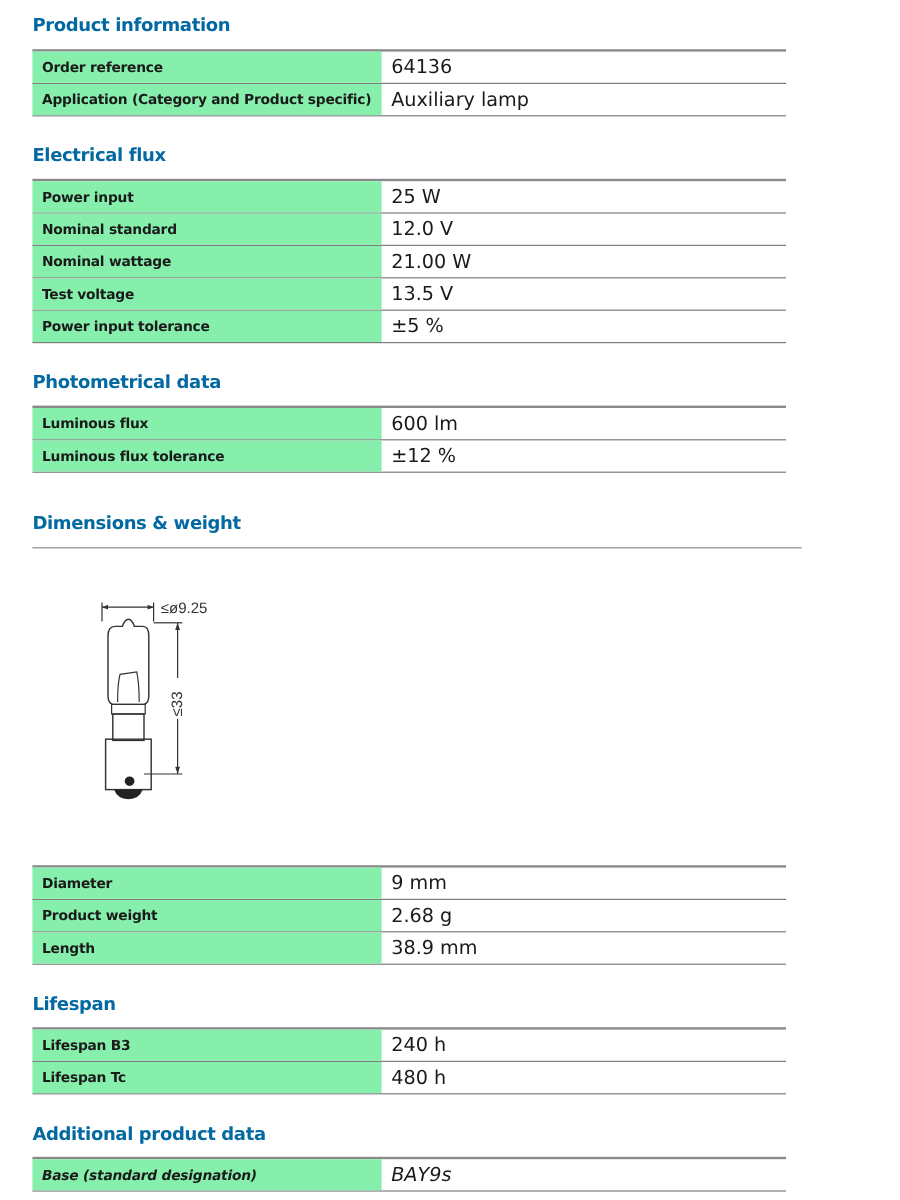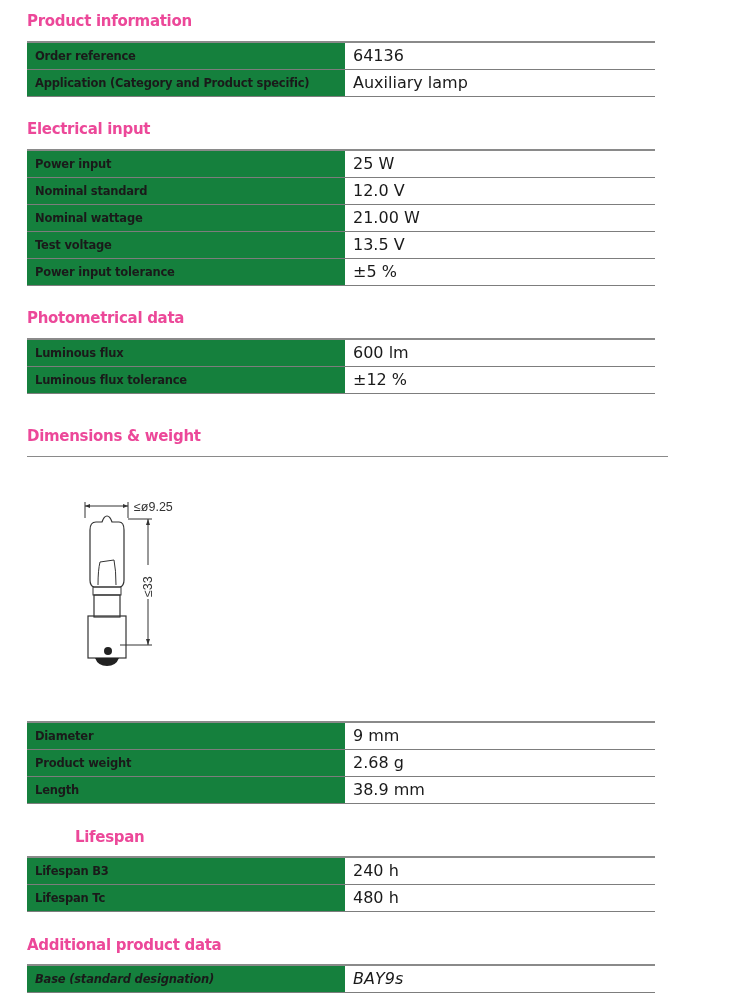--- a/index.html
+++ b/index.html
@@ -15,37 +15,37 @@
       font-family: "DejaVu Sans", "Liberation Sans", sans-serif;
       color: #1a1a1a;
     }
     .section-title {
       position: absolute;
       left: 27px;
       margin: 0;
       font-size: 15px;
       font-weight: bold;
       letter-spacing: -0.3px;
-      color: #ec4899;
+      color: #0369a1;
       line-height: 20px;
     }
     .spec-table {
       position: absolute;
       left: 27px;
       width: 628px;
       border-top: 2px solid #8a8a8a;
     }
     .spec-row {
       display: flex;
       height: 26px;
       border-bottom: 1.5px solid #7d7d7d;
     }
     .spec-label {
-      width: 318px;
-      background: #15803d;
+      width: 291px;
+      background: #86efac;
       font-size: 11.5px;
       font-weight: bold;
       letter-spacing: -0.2px;
       padding-left: 8px;
       box-sizing: border-box;
       line-height: 26px;
       color: #1a1a1a;
       white-space: nowrap;
     }
     .spec-value {
@@ -82,21 +82,21 @@
   <div class="spec-row">
     <div class="spec-label">Order reference</div>
     <div class="spec-value">64136</div>
   </div>
   <div class="spec-row">
     <div class="spec-label">Application (Category and Product specific)</div>
     <div class="spec-value">Auxiliary lamp</div>
   </div>
 </div>
 
-<h2 class="section-title" style="top:119px;">Electrical input</h2>
+<h2 class="section-title" style="top:119px;">Electrical flux</h2>
 <div class="spec-table" style="top:149px;">
   <div class="spec-row">
     <div class="spec-label">Power input</div>
     <div class="spec-value">25 W</div>
   </div>
   <div class="spec-row">
     <div class="spec-label">Nominal standard</div>
     <div class="spec-value">12.0 V</div>
   </div>
   <div class="spec-row">
@@ -170,21 +170,21 @@
   <div class="spec-row">
     <div class="spec-label">Product weight</div>
     <div class="spec-value">2.68 g</div>
   </div>
   <div class="spec-row">
     <div class="spec-label">Length</div>
     <div class="spec-value">38.9 mm</div>
   </div>
 </div>
 
-<h2 class="section-title" style="top:827px;margin-left:48px;">Lifespan</h2>
+<h2 class="section-title" style="top:827px;">Lifespan</h2>
 <div class="spec-table" style="top:856px;">
   <div class="spec-row">
     <div class="spec-label">Lifespan B3</div>
     <div class="spec-value">240 h</div>
   </div>
   <div class="spec-row">
     <div class="spec-label">Lifespan Tc</div>
     <div class="spec-value">480 h</div>
   </div>
 </div>

